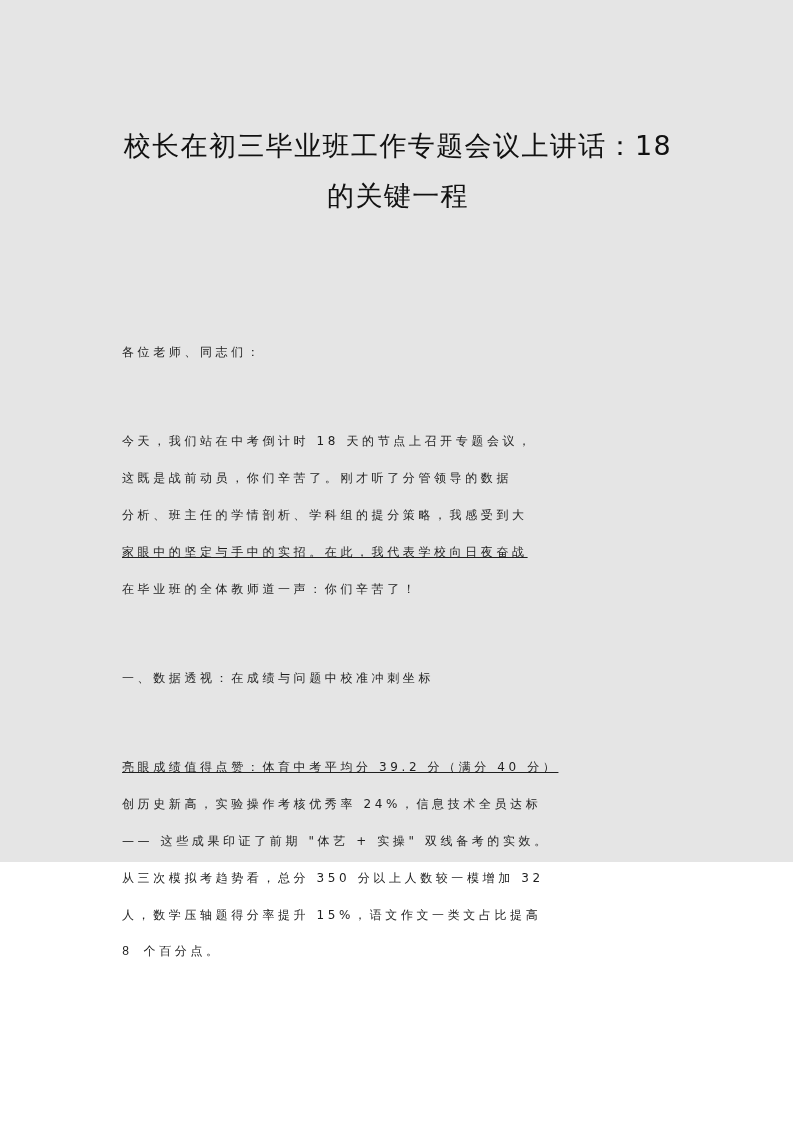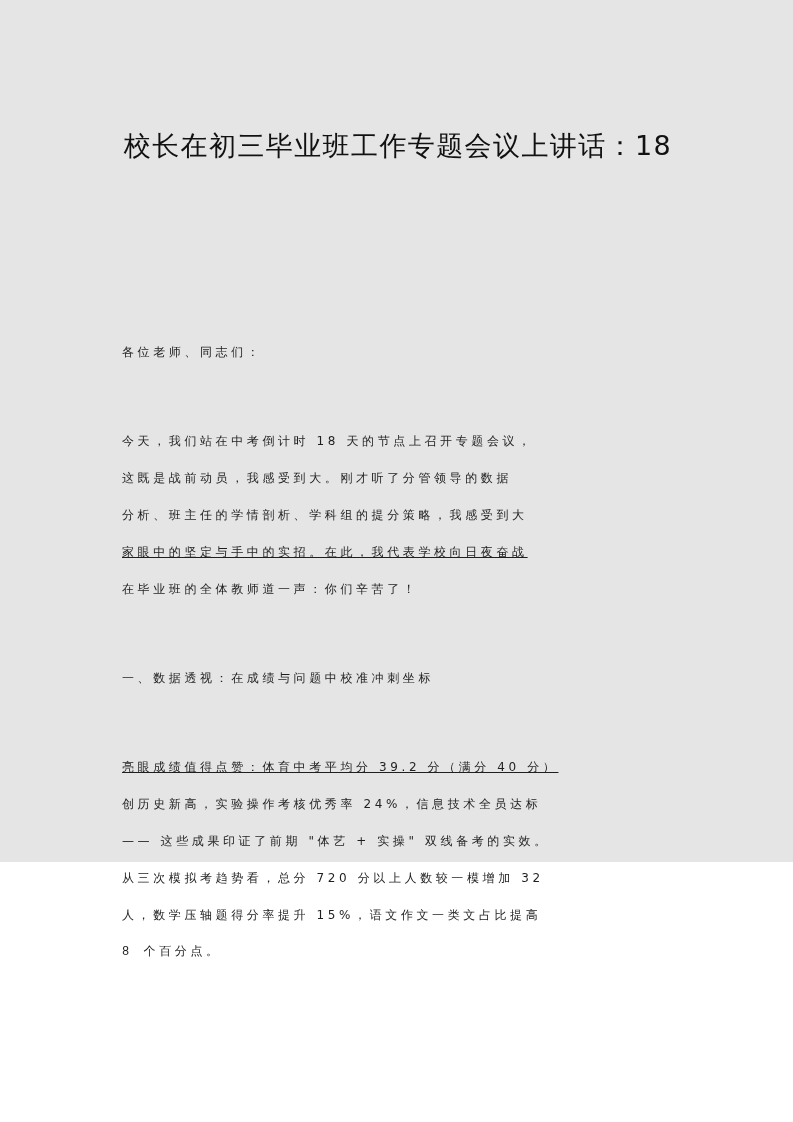--- a/index.html
+++ b/index.html
@@ -49,36 +49,37 @@
       color: #1f1f1f;
     }
   </style>
 </head>
 <body>
 
 <div class="page">
 
   <h1 class="title">
     <span class="tline">校长在初三毕业班工作专题会议上讲话：18</span>
+    <span class="tline">的关键一程</span>
   </h1>
 
   <div class="line" style="top:340px;">各位老师、同志们：</div>
 
   <div>
     <div class="line" style="top:429px;">今天，我们站在中考倒计时 18 天的节点上召开专题会议，</div>
-    <div class="line" style="top:466px;">这既是战前动员，我感受到大。刚才听了分管领导的数据</div>
+    <div class="line" style="top:466px;">这既是战前动员，你们辛苦了。刚才听了分管领导的数据</div>
     <div class="line" style="top:503px;">分析、班主任的学情剖析、学科组的提分策略，我感受到大</div>
     <div class="line" style="top:540px;text-decoration:underline;">家眼中的坚定与手中的实招。在此，我代表学校向日夜奋战</div>
     <div class="line" style="top:577px;">在毕业班的全体教师道一声：你们辛苦了！</div>
   </div>
 
   <div class="line" style="top:666px;">一、数据透视：在成绩与问题中校准冲刺坐标</div>
 
   <div>
     <div class="line" style="top:755px;text-decoration:underline;">亮眼成绩值得点赞：体育中考平均分 39.2 分（满分 40 分）</div>
     <div class="line" style="top:792px;">创历史新高，实验操作考核优秀率 24%，信息技术全员达标</div>
     <div class="line" style="top:829px;">—— 这些成果印证了前期 "体艺 + 实操" 双线备考的实效。</div>
-    <div class="line" style="top:866px;">从三次模拟考趋势看，总分 720 分以上人数较一模增加 32</div>
+    <div class="line" style="top:866px;">从三次模拟考趋势看，总分 350 分以上人数较一模增加 32</div>
     <div class="line" style="top:903px;">人，数学压轴题得分率提升 15%，语文作文一类文占比提高</div>
     <div class="line" style="top:940px;font-family:Liberation Mono, monospace;">8 个百分点。</div>
   </div>
 
 </div>
 
 </body></html>

